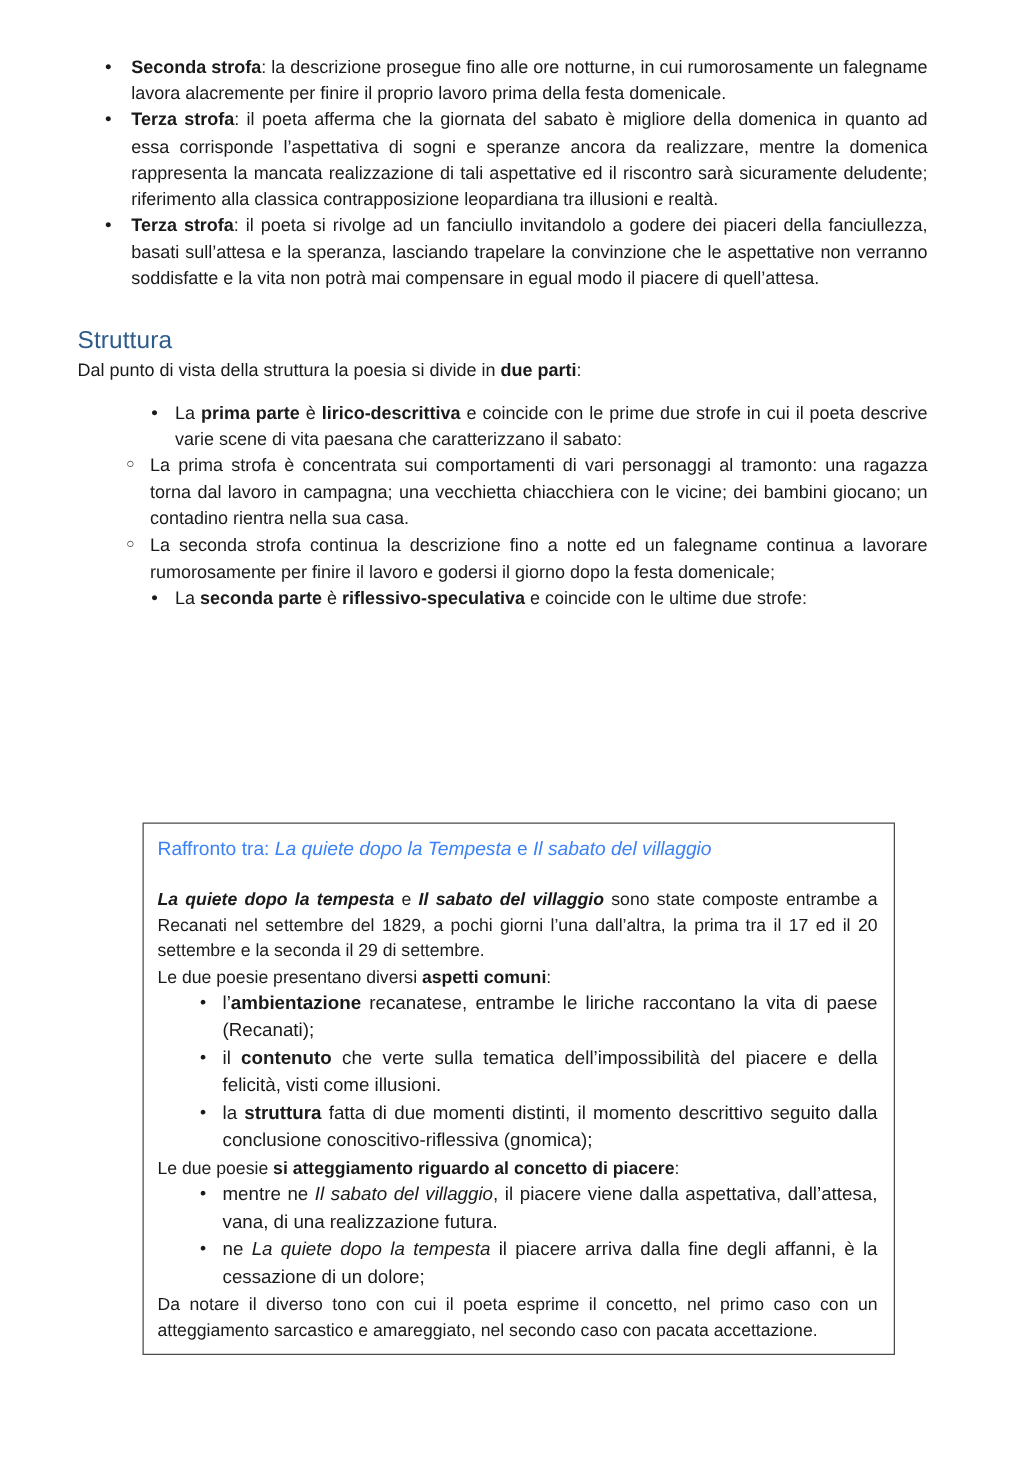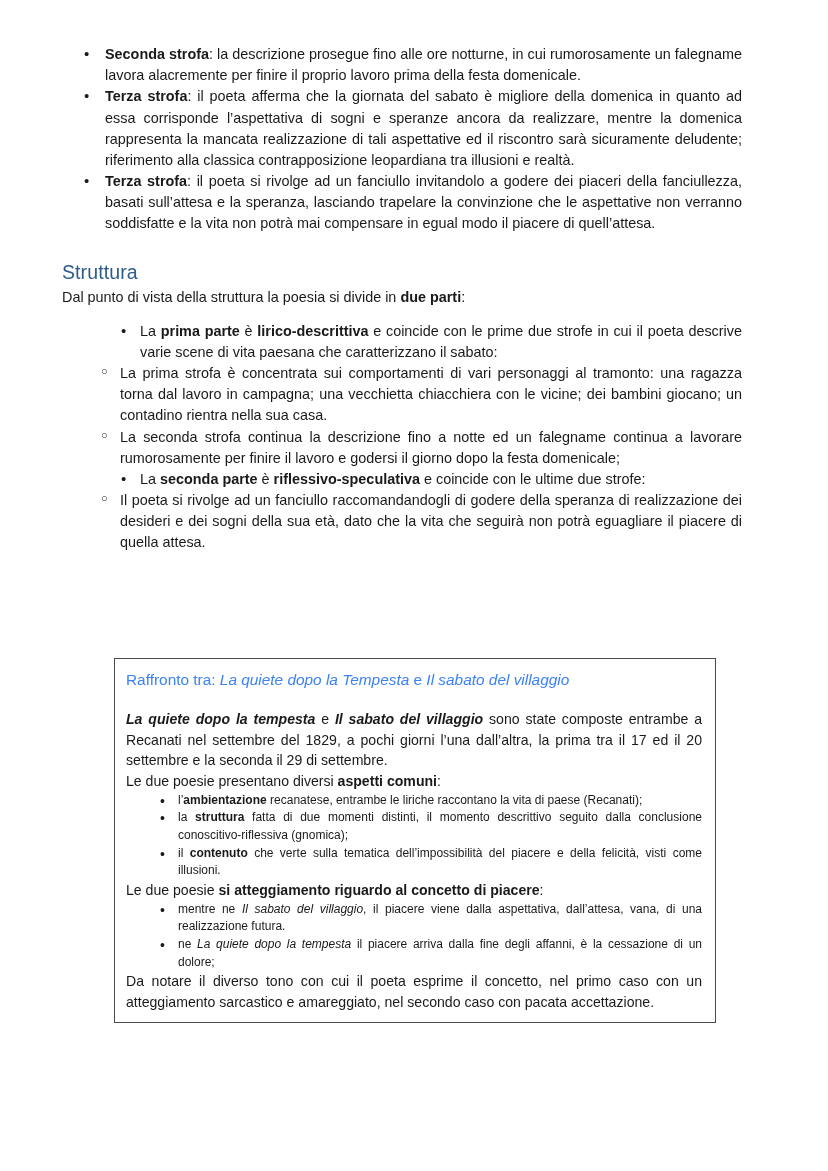--- a/index.html
+++ b/index.html
@@ -142,21 +142,21 @@
   }
   ul.boxlist {
     list-style: none;
     margin: 0;
     padding: 0;
   }
   ul.boxlist > li {
     position: relative;
     padding-left: 19px;
     margin-left: 33px;
-    font-size: 12px;
+    font-size: 15px;
     line-height: 1.47;
     text-align: justify;
   }
   ul.boxlist > li::before {
     content: "\2022";
     position: absolute;
     left: 1px;
     top: -1px;
     font-size: 14px;
     line-height: 1.47;
@@ -197,35 +197,34 @@
     <li>La seconda strofa continua la descrizione fino a notte ed un falegname continua a lavorare rumorosamente per finire il lavoro e godersi il giorno dopo la festa domenicale;</li>
   </ul>
 
   <ul class="lvl2">
     <li>
       <span>La </span><b>seconda parte</b><span> è </span><b>riflessivo-speculativa</b><span> e coincide con le ultime due strofe:</span>
     </li>
   </ul>
 
   <ul class="lvl3">
-    <li>Il poeta si rivolge ad un fanciullo raccomandandogli di godere della speranza di realizzazione dei desideri e dei sogni della sua età, dato che la vita che seguirà non potrà eguagliare il piacere di quella attesa.</li>
   </ul>
 
   <div class="compare-box">
 
     <div class="box-title"><span>Raffronto tra: </span><i>La quiete dopo la Tempesta</i><span> e </span><i>Il sabato del villaggio</i></div>
 
     <p class="box-para"><span class="bi">La quiete dopo la tempesta</span><span> e </span><span class="bi">Il sabato del villaggio</span><span>  sono state composte entrambe a Recanati nel settembre del 1829, a pochi giorni l’una dall’altra, la prima tra il 17 ed il 20 settembre e la seconda il 29 di settembre.</span></p>
 
     <p class="box-line"><span>Le due poesie presentano diversi </span><b>aspetti comuni</b><span>:</span></p>
 
     <ul class="boxlist">
       <li><span>l’</span><b>ambientazione</b><span> recanatese,  entrambe le liriche raccontano la vita di paese (Recanati);</span></li>
+      <li><span>il </span><b>contenuto</b><span> che verte sulla tematica dell’impossibilità del piacere e della felicità, visti come illusioni.</span></li>
       <li><span>la </span><b>struttura</b><span> fatta di due momenti distinti, il momento descrittivo seguito dalla conclusione conoscitivo-riflessiva (gnomica);</span></li>
-      <li><span>il </span><b>contenuto</b><span> che verte sulla tematica dell’impossibilità del piacere e della felicità, visti come illusioni.</span></li>
     </ul>
 
     <p class="box-line"><span>Le due poesie </span><b>si atteggiamento riguardo al concetto di piacere</b><span>:</span></p>
 
     <ul class="boxlist">
       <li><span>mentre ne </span><i>Il sabato del villaggio</i><span>, il piacere viene dalla aspettativa, dall’attesa, vana, di una realizzazione futura.</span></li>
       <li><span>ne </span><i>La quiete dopo la tempesta</i><span> il piacere arriva dalla fine degli affanni, è la cessazione di un dolore;</span></li>
     </ul>
 
     <p class="box-para">Da notare il diverso tono con cui il poeta esprime il concetto, nel primo caso con un atteggiamento sarcastico e amareggiato, nel secondo caso con pacata accettazione.</p>

